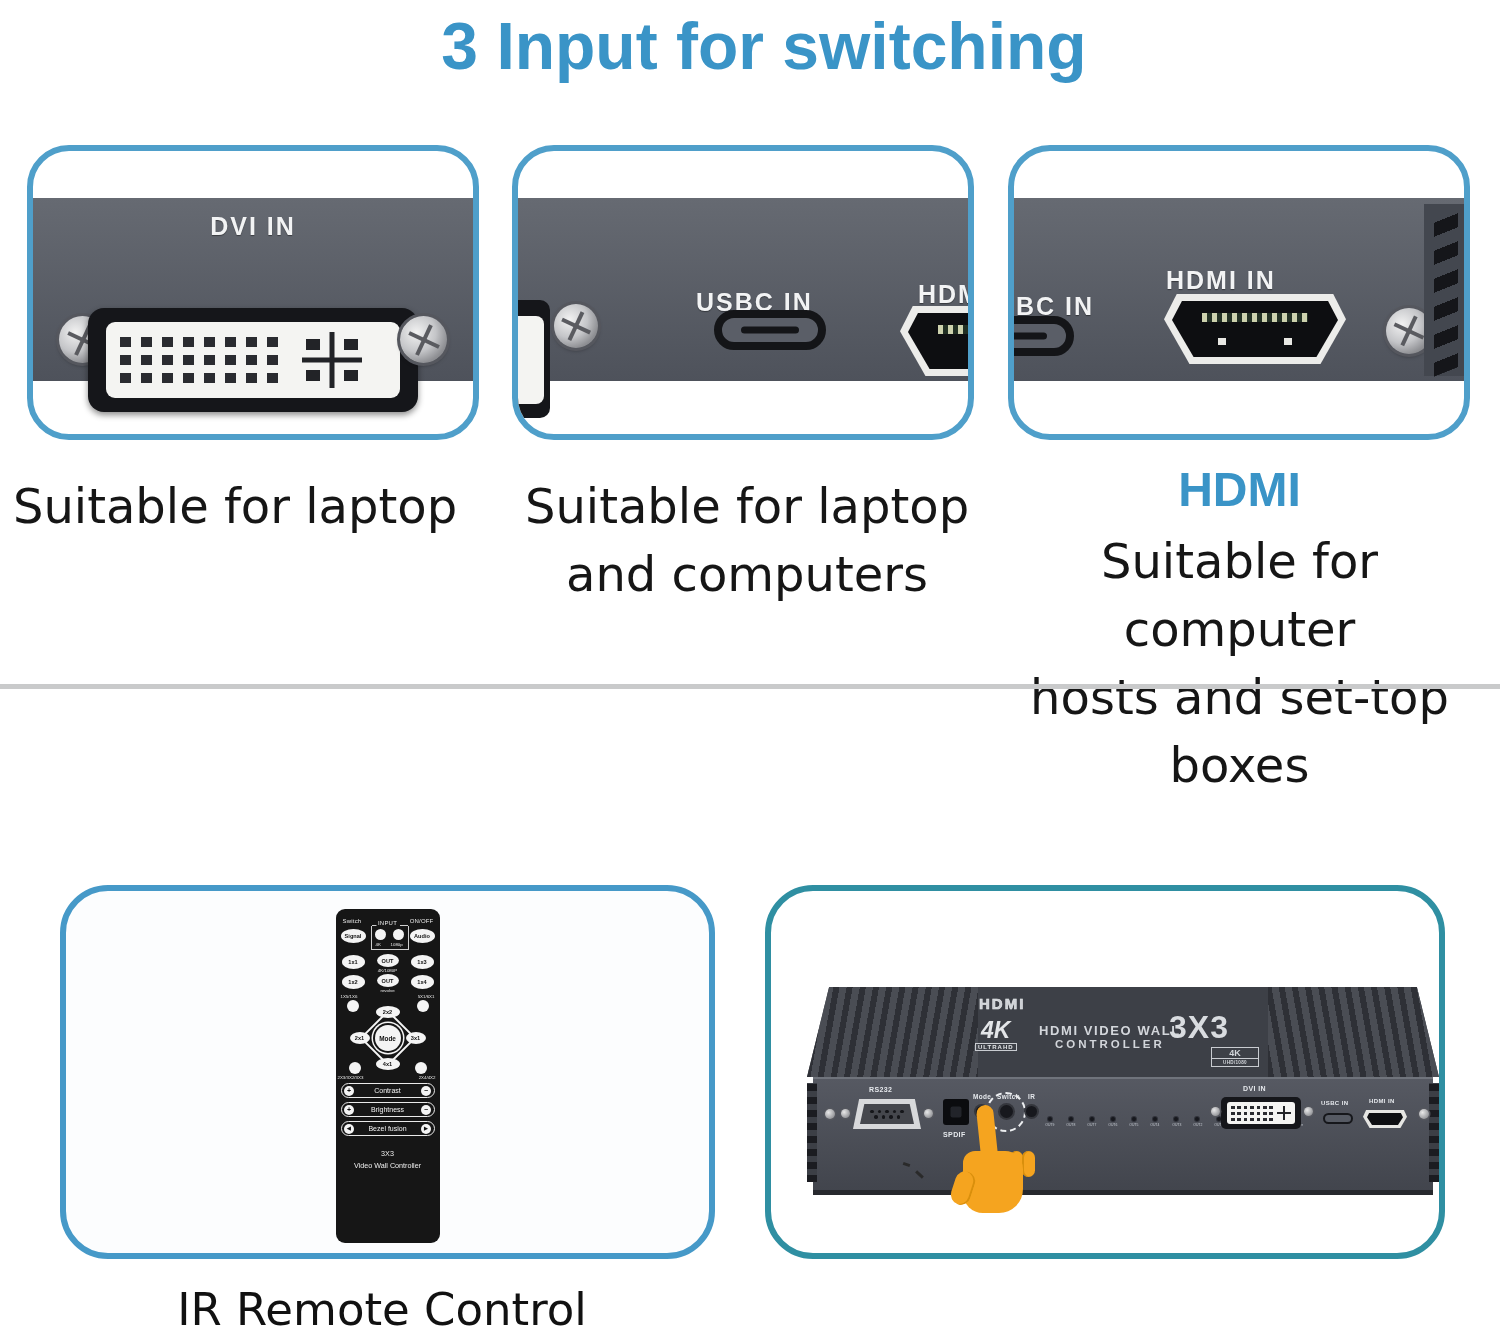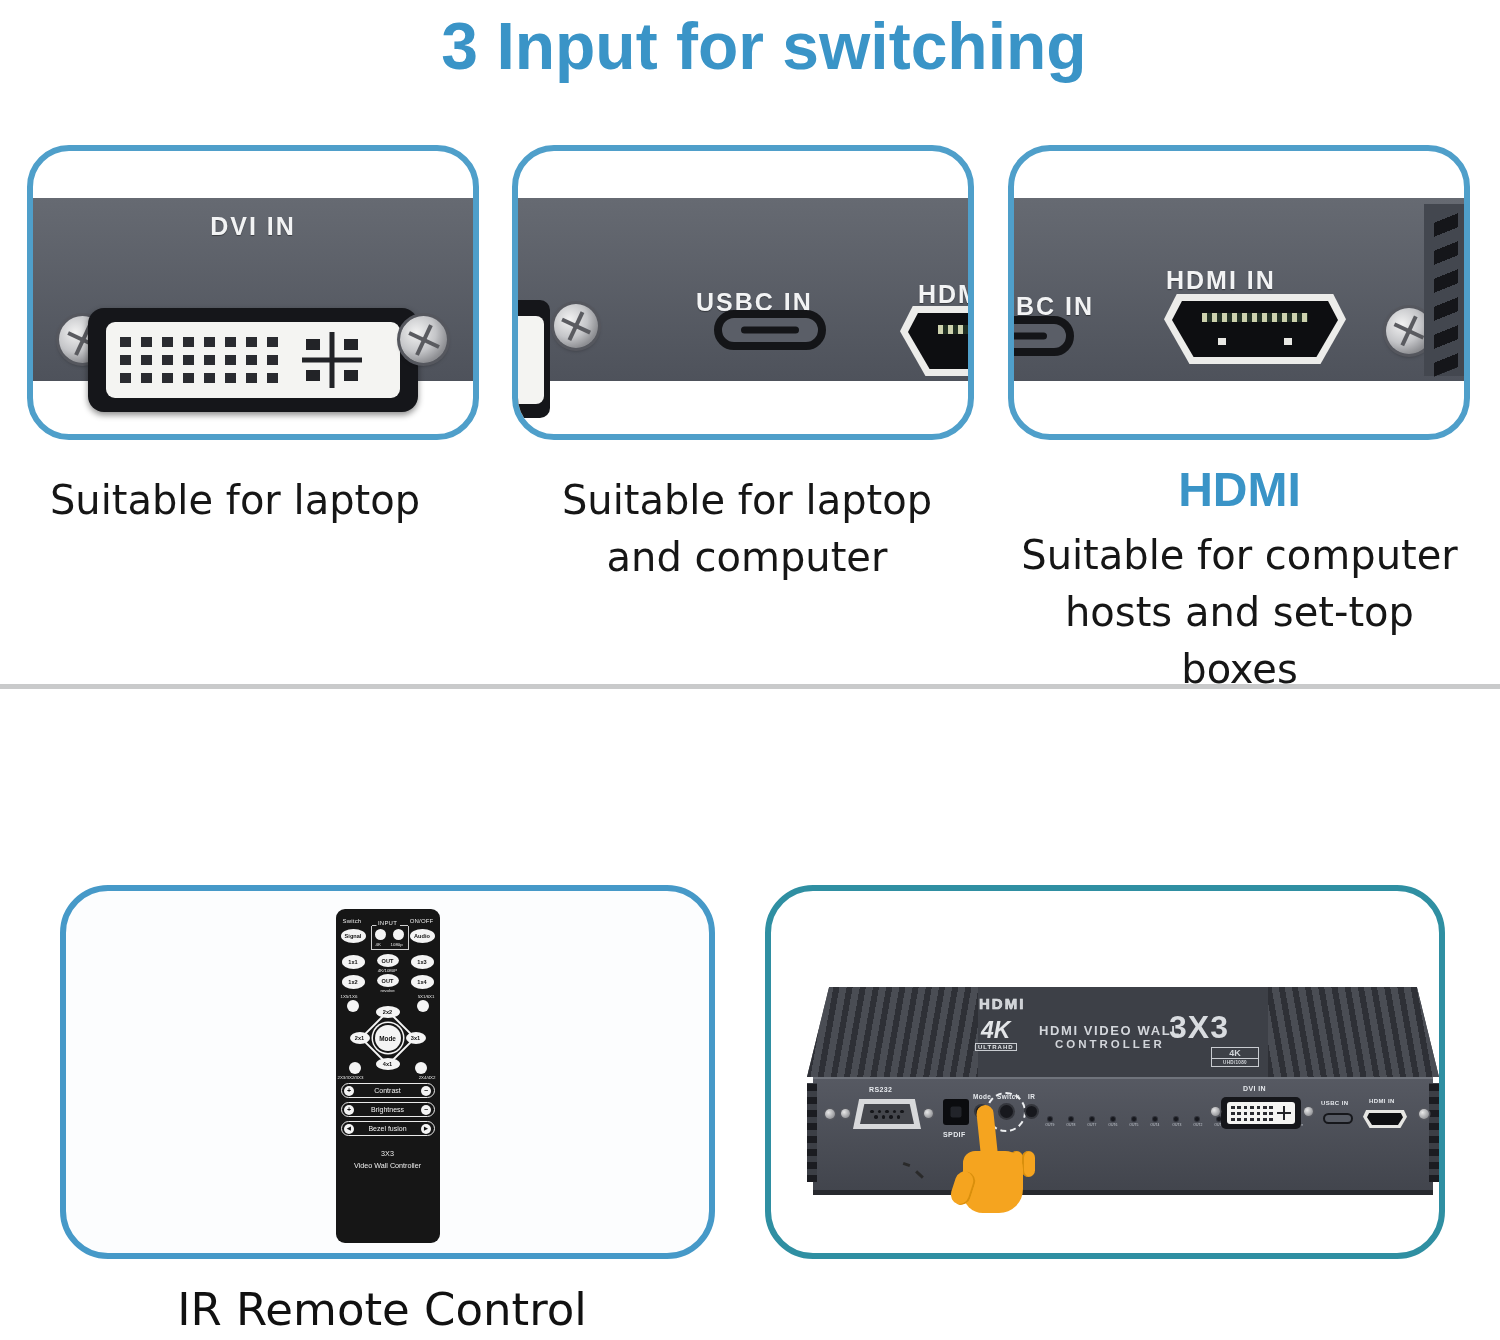--- a/index.html
+++ b/index.html
@@ -66,21 +66,21 @@
 
   
   .vents { position:absolute; right:-8px; top:6px; width:48px; height:172px; background:#43474f; }
   .vents::before { content:""; position:absolute; left:10px; top:4px; bottom:4px; width:24px;
                    transform:skewY(-22deg);
                    background:repeating-linear-gradient(0deg,#15161a 0 14px, rgba(0,0,0,0) 14px 28px); }
 
   
   .input-caption { position:absolute; top:462px; width:470px; text-align:center; }
   .input-caption .io-name { font-size:48px; font-weight:800; color:#3a94c7; }
-  .input-caption .io-desc { font-size:40px; color:#161616; line-height:1.42; margin-top:10px; font-family:"DejaVu Sans","Liberation Sans",sans-serif; }
+  .input-caption .io-desc { font-size:48px; color:#161616; line-height:1.42; margin-top:10px; font-family:"DejaVu Sans","Liberation Sans",sans-serif; }
   .c1 { left:0px; } .c2 { left:512px; } .c3 { left:1002px; width:475px; }
 
   
   .divider { position:absolute; left:0; right:0; top:684px; height:5px; background:#c9cacb; }
 
   
   .mode-panel { position:absolute; top:885px; height:374px; border-radius:48px; background:#fcfdfe; }
   .mp-left  { left:60px;  width:655px; border:6px solid #4699c8; }
   .mp-right { left:765px; width:680px; border:6px solid #2f8fa2; background:#fff; }
 
@@ -258,21 +258,21 @@
   </div>
 
   <div class="input-caption c1">
     <div class="io-desc">
       <div>Suitable for laptop</div>
     </div>
   </div>
   <div class="input-caption c2">
     <div class="io-desc">
       <div>Suitable for laptop</div>
-      <div>and computer</div>
+      <div>and computers</div>
     </div>
   </div>
   <div class="input-caption c3">
     <div class="io-name">HDMI</div>
     <div class="io-desc">
       <div>Suitable for computer</div>
       <div>hosts and set-top boxes</div>
     </div>
   </div>
 

